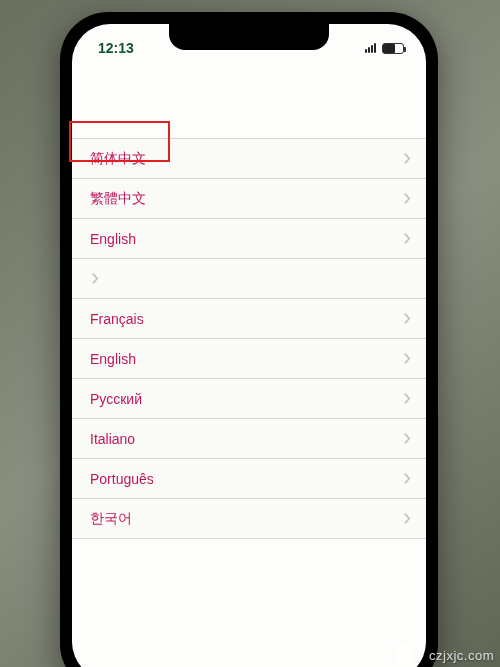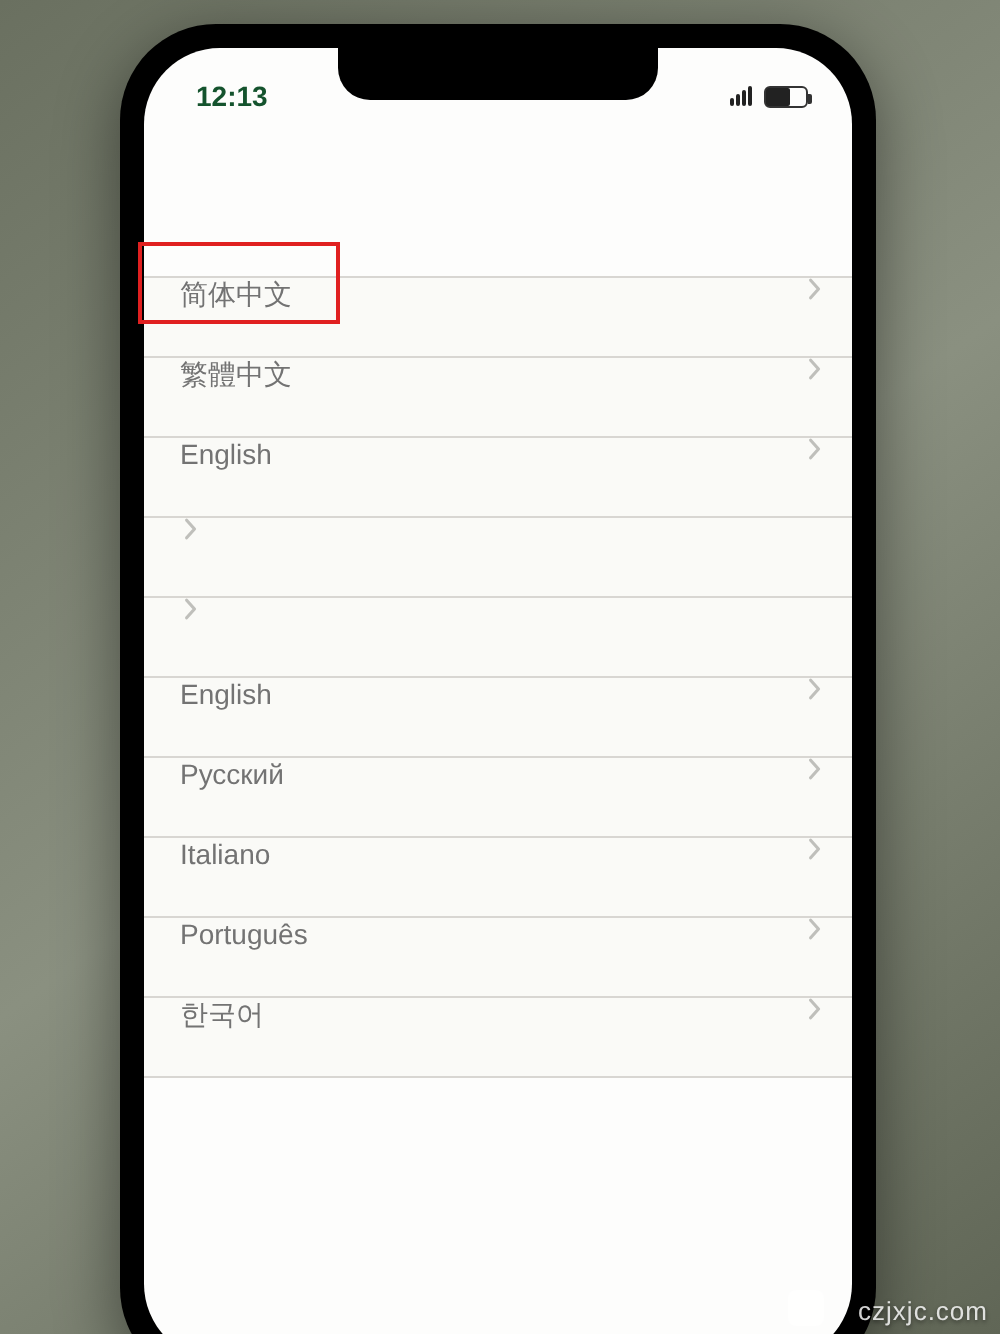--- a/index.html
+++ b/index.html
@@ -68,27 +68,27 @@
     .battery::after {
       content:""; position:absolute; right:-3px; top:3px;
       width:2px; height:5px; background:#333; border-radius:0 1px 1px 0;
     }
     .battery .fill { width: 60%; height:100%; background:#222; border-radius:1px; }
     .header-gap { height: 72px; }
     .lang-list {
       border-top: 1px solid #d8d6d2;
     }
     .lang-row {
-      display: flex; align-items: flex-start;
+      display: flex; align-items: center;
       height: 40px;
       padding: 0 14px 0 18px;
       border-bottom: 1px solid #d8d6d2;
       background: #fafaf7;
       font-size: 14px;
-      color: #737373;
+      color: #be185d;
       cursor: pointer;
       position: relative;
     }
     .lang-row .label { flex: 1; }
     .chevron {
       width: 10px; height: 10px;
       display: inline-flex; align-items:center; justify-content:center;
     }
     .chevron svg { width: 7px; height: 11px; }
     .chevron svg path { stroke: #bfbfbb; stroke-width: 1.8; fill: none; stroke-linecap: round; stroke-linejoin: round; }
@@ -168,20 +168,21 @@
           </span>
       </div>
       <div class="lang-row">
         <span class="chevron">
             <svg viewBox="0 0 8 12">
               <path d="M1.5 1 L6 6 L1.5 11"></path>
             </svg>
           </span>
       </div>
       <div class="lang-row">
+        <span class="label">Français</span>
         <span class="chevron">
             <svg viewBox="0 0 8 12">
               <path d="M1.5 1 L6 6 L1.5 11"></path>
             </svg>
           </span>
       </div>
       <div class="lang-row">
         <span class="label">English</span>
         <span class="chevron">
             <svg viewBox="0 0 8 12">

